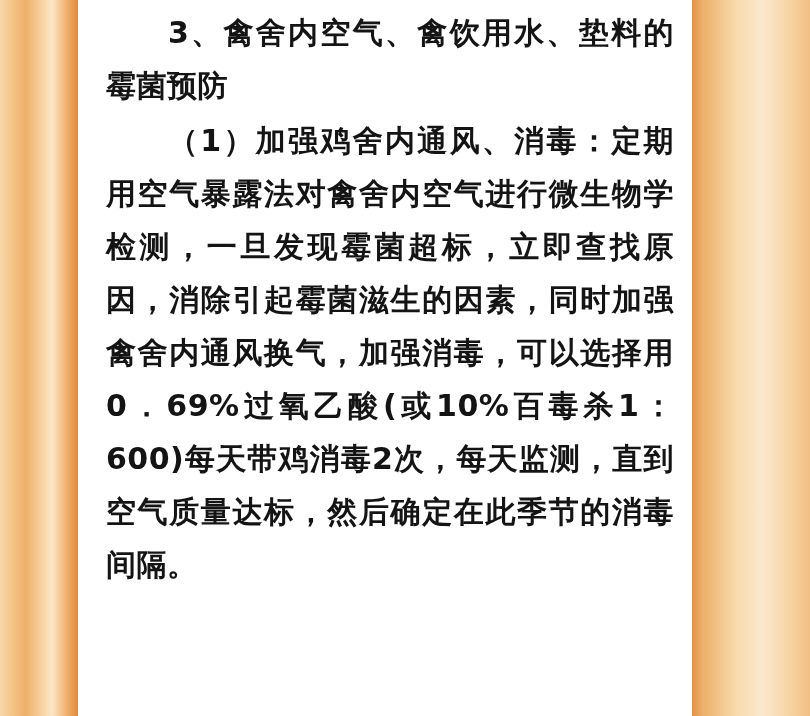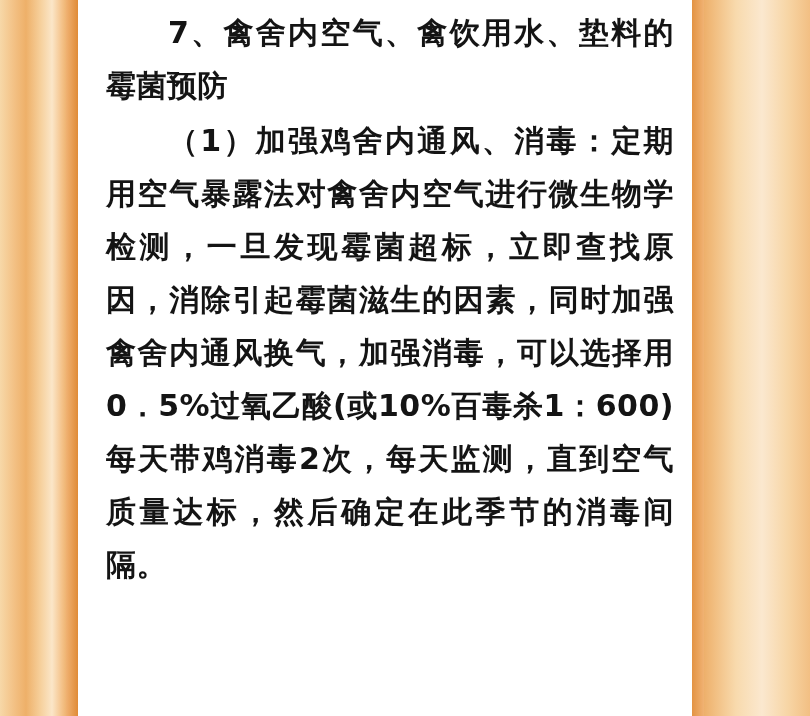--- a/index.html
+++ b/index.html
@@ -115,21 +115,21 @@
 </head>
 <body>
 
 <div class="page">
 
   <div class="left-band">
     <div class="left-band-inner"></div>
   </div>
 
   <div class="content">
-    <p class="para indent p-heading">7、禽舍内空气、禽饮用水、垫料的霉菌预防</p>
-    <p class="para indent p-body">（1）加强鸡舍内通风、消毒：定期用空气暴露法对禽舍内空气进行微生物学检测，一旦发现霉菌超标，立即查找原因，消除引起霉菌滋生的因素，同时加强禽舍内通风换气，加强消毒，可以选择用0．5%过氧乙酸(或10%百毒杀1：600)每天带鸡消毒2次，每天监测，直到空气质量达标，然后确定在此季节的消毒间隔。</p>
+    <p class="para indent p-heading">3、禽舍内空气、禽饮用水、垫料的霉菌预防</p>
+    <p class="para indent p-body">（1）加强鸡舍内通风、消毒：定期用空气暴露法对禽舍内空气进行微生物学检测，一旦发现霉菌超标，立即查找原因，消除引起霉菌滋生的因素，同时加强禽舍内通风换气，加强消毒，可以选择用0．69%过氧乙酸(或10%百毒杀1：600)每天带鸡消毒2次，每天监测，直到空气质量达标，然后确定在此季节的消毒间隔。</p>
   </div>
 
   <div class="right-band">
     <div class="right-band-inner"></div>
   </div>
 
 </div>
 
 </body></html>

